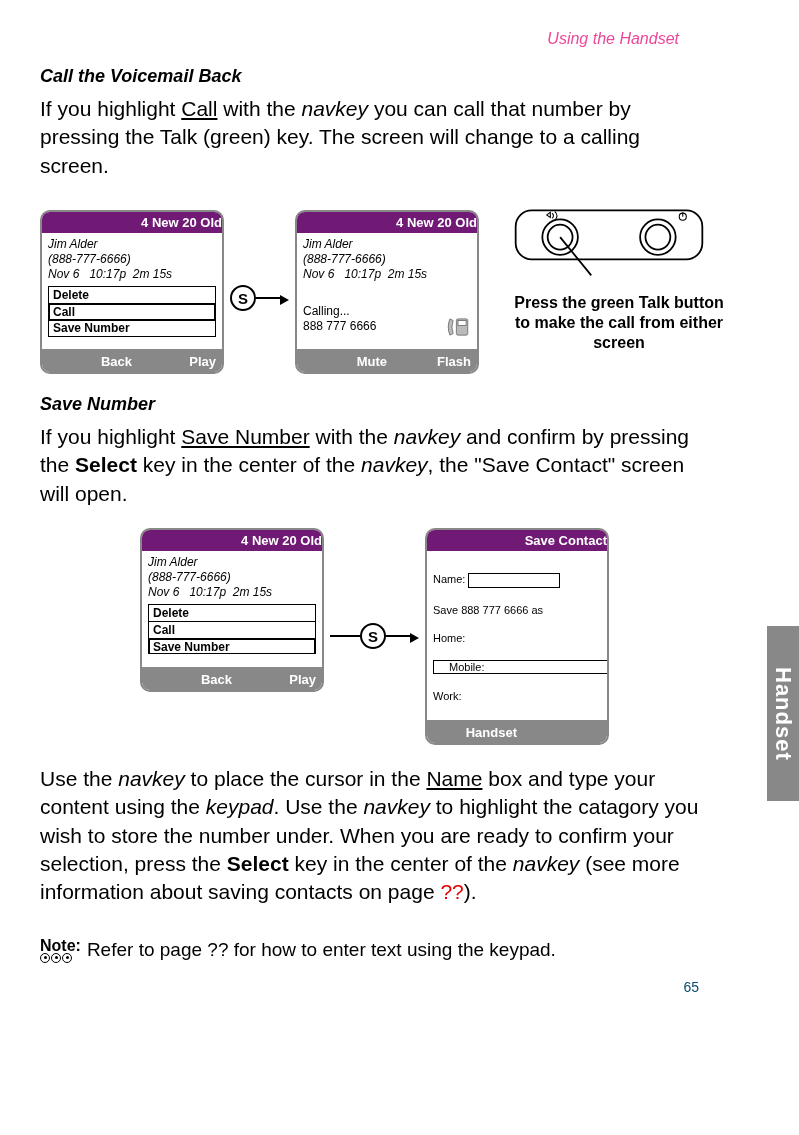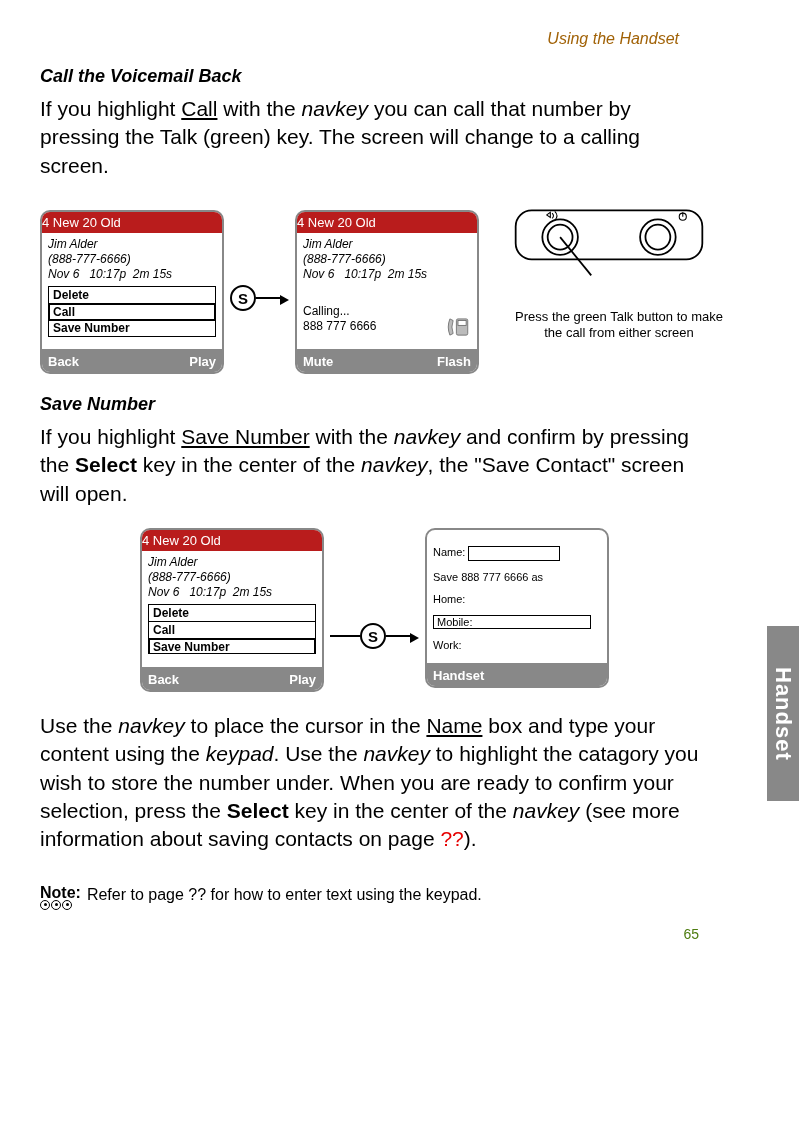--- a/index.html
+++ b/index.html
@@ -7,21 +7,21 @@
     font-size: 15px;
     color: #000;
     margin: 0;
     padding: 30px 40px 20px 40px;
     width: 799px;
     box-sizing: border-box;
     position: relative;
   }
   .running-head {
     font-style: italic;
-    color: #a16207;
+    color: #ec4899;
     text-align: right;
     font-size: 16px;
     margin-right: 80px;
     margin-bottom: 18px;
     font-weight: 300;
   }
   h2.section {
     font-style: italic;
     font-weight: bold;
     font-size: 18px;
@@ -44,24 +44,24 @@
   }
   .phone {
     width: 180px;
     border: 2px solid #888;
     border-radius: 10px;
     background: #fff;
     font-size: 12px;
     overflow: hidden;
   }
   .phone .titlebar {
-    background: #b91c1c;
+    background: #701a75;
     color: #fff;
-    font-weight: normal;
-    text-align: left;
+    font-weight: bold;
+    text-align: right;
     padding: 3px 0;
     font-size: 13px;
   }
   .phone .content {
     padding: 4px 6px 2px 6px;
     min-height: 110px;
     position: relative;
   }
   .phone .content .line { line-height: 1.25; font-style: italic; }
   .menu {
@@ -82,21 +82,21 @@
     color: #fff;
     font-weight: bold;
     border-top: 2px solid #888;
   }
   .softkeys > div {
     flex: 1;
     text-align: center;
     padding: 3px 0;
     font-size: 13px;
   }
-  .softkeys .l { text-align: left; padding-left: 6px; }
+  .softkeys .l { text-align: right; padding-left: 6px; }
   .softkeys .r { text-align: right; padding-right: 6px; }
   .arrow-connector {
     display: flex;
     align-items: center;
     padding: 0 6px;
     margin-top: 75px;
   }
   .circle-s {
     width: 22px; height: 22px;
     border: 2px solid #000;
@@ -132,38 +132,38 @@
     bottom: 6px;
   }
   .phone-icon svg { width: 26px; height: 26px; }
   .handset-illus {
     margin-left: 30px;
     margin-top: -4px;
     width: 220px;
   }
   .handset-illus svg { width: 200px; height: 80px; }
   .illus-cap {
-    font-weight: normal;
-    font-size: 13px;
+    font-weight: bold;
+    font-size: 16px;
     text-align: center;
-    margin-top: 20px;
+    margin-top: 4px;
     line-height: 1.25;
   }
   .save-screen .content { font-size: 11px; padding-top: 6px; }
-  .save-screen .formrow { margin: 10px 0; }
+  .save-screen .formrow { margin: 16px 0; }
   .save-screen .txtbox {
     display: inline-block;
     border: 1.5px solid #000;
     width: 90px;
     height: 13px;
     vertical-align: middle;
   }
   .save-screen .selrow {
     border: 1.5px solid #000;
-    padding: 0 3px;
+    padding: 0 15px;
     display: inline-block;
     width: 150px;
   }
   .note-row {
     margin-top: 30px;
     display: flex;
     align-items: flex-start;
   }
   .note-label {
     font-weight: bold;
@@ -206,21 +206,21 @@
     text-align: center;
     display: flex;
     align-items: center;
     justify-content: center;
     letter-spacing: 1px;
   }
   .pagenum {
     text-align: right;
     margin-right: 60px;
     margin-top: 14px;
-    color: #4d7c0f;
+    color: #0c4a6e;
     font-size: 14px;
   }
   .figrow2 {
     display: flex;
     align-items: flex-start;
     margin: 20px 0 20px 100px;
     position: relative;
   }
 </style>
 </head>
@@ -338,20 +338,21 @@
   </div>
 
   <div class="arrow-connector" style="margin-top:95px">
     <div style="width:30px;height:1.5px;background:#000"></div>
     <div class="circle-s">S</div>
     <div class="arrowline"></div>
       <span class="arrowhead"></span>
   </div>
 
   <div class="phone save-screen">
+    <div class="titlebar">Save Contact</div>
     <div class="content">
       <div class="formrow">
         <span>Name:</span>
         <span class="txtbox"></span>
       </div>
       <div class="formrow">Save 888 777 6666 as</div>
       <div class="formrow">Home:</div>
       <div class="formrow"><span class="selrow">Mobile:</span></div>
       <div class="formrow">Work:</div>
     </div>
@@ -366,20 +367,20 @@
   <span>Use the </span><span class="i">navkey</span><span> to place the cursor in the </span><span class="u">Name</span><span> box and type your content using the </span><span class="i">keypad</span><span>. Use the </span><span class="i">navkey</span><span> to highlight the catagory you wish to store the number under. When you are ready to confirm your selection, press the </span><span class="b">Select</span><span> key in the center of the </span><span class="i">navkey</span><span> (see more information about saving contacts on page </span><span class="miss">??</span><span>).</span>
 </div>
 
 <div class="note-row">
   <div>
     <div class="note-label">Note:</div>
     <div class="note-icons">
       <span class="dot"></span><span class="dot"></span><span class="dot"></span>
     </div>
   </div>
-  <div style="padding-top:2px;font-size:16px">
+  <div style="padding-top:2px;font-size:19px">
     <span>Refer to page </span><span class="miss">??</span><span> for how to enter text using the keypad.</span>
   </div>
 </div>
 
 <div class="side-tab">Handset</div>
 
 <div class="pagenum">65</div>
 
 </body></html>

